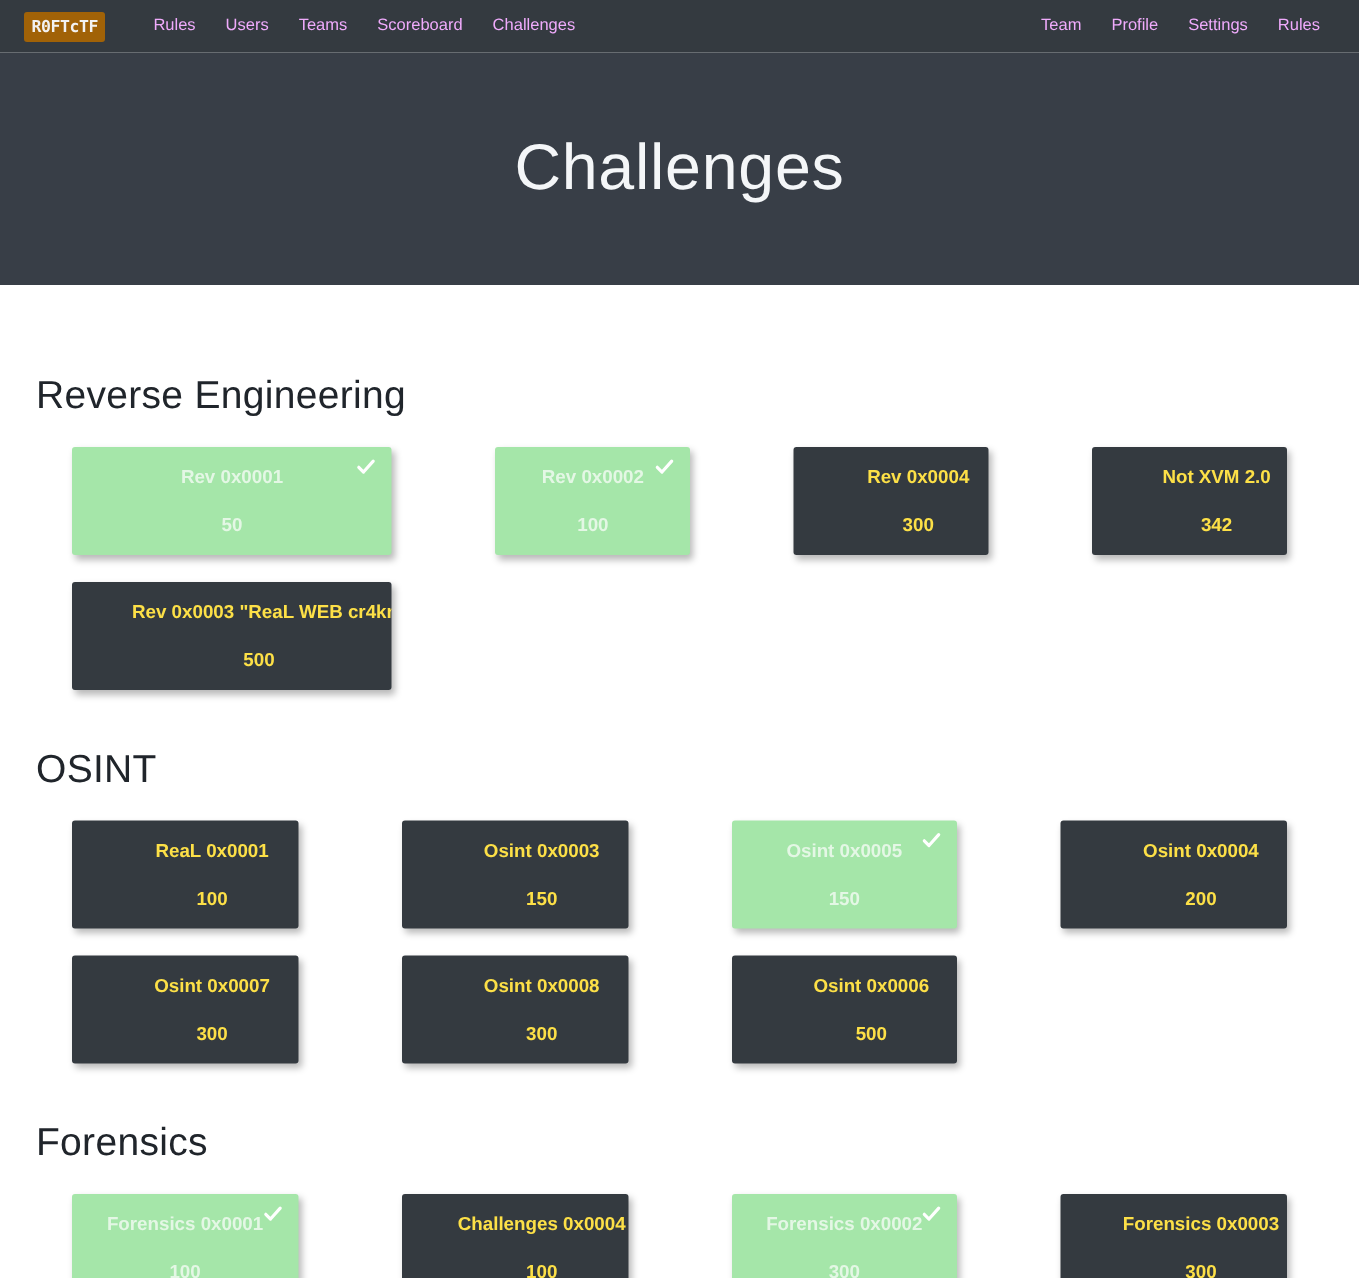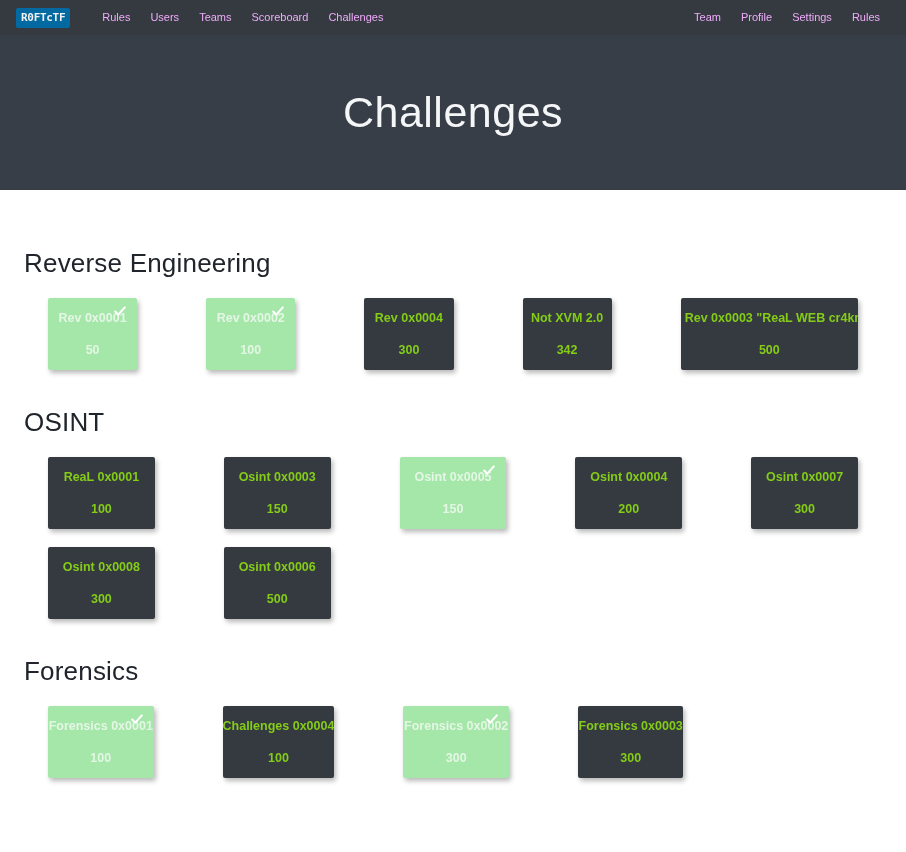--- a/index.html
+++ b/index.html
@@ -24,21 +24,21 @@
     align-items: center;
     padding: 0 16px;
     position: relative;
     z-index: 5;
   }
 
   .brand {
     display: inline-flex;
     align-items: center;
     justify-content: center;
-    background: #0369a1;
+    background: #a16207;
     border-radius: 2px;
     padding: 2px 5px;
     margin-right: 22px;
     height: 20px;
   }
   .brand-text {
     font-family: "DejaVu Sans Mono", monospace;
     font-size: 11px;
     font-weight: bold;
     letter-spacing: -0.3px;
@@ -92,21 +92,21 @@
     color: #20252b;
     margin: 0 0 19px 0;
     letter-spacing: 0.2px;
   }
   .cat-reverse  { padding-top: 58px; }
   .cat-osint    { padding-top: 37px; }
   .cat-forensics{ padding-top: 37px; }
 
   .card-grid {
     display: grid;
-    grid-template-columns: repeat(5, 1fr);
+    grid-template-columns: repeat(4, 1fr);
     column-gap: 21px;
     row-gap: 18px;
   }
 
   .cell {
     padding: 0 24px;
   }
 
   .card {
     position: relative;
@@ -137,21 +137,21 @@
     white-space: nowrap;
   }
   .card-value {
     font-size: 12.5px;
     font-weight: bold;
     line-height: 1;
     white-space: nowrap;
   }
 
   .card.unsolved .card-title,
-  .card.unsolved .card-value { color: #84cc16; }
+  .card.unsolved .card-value { color: #fde047; margin-left: 36px; }
 
   .card.solved .card-title,
   .card.solved .card-value { color: #e4f7e5; }
 
   .check-icon {
     position: absolute;
     top: 6px;
     right: 10px;
     width: 14px;
     height: 14px;

